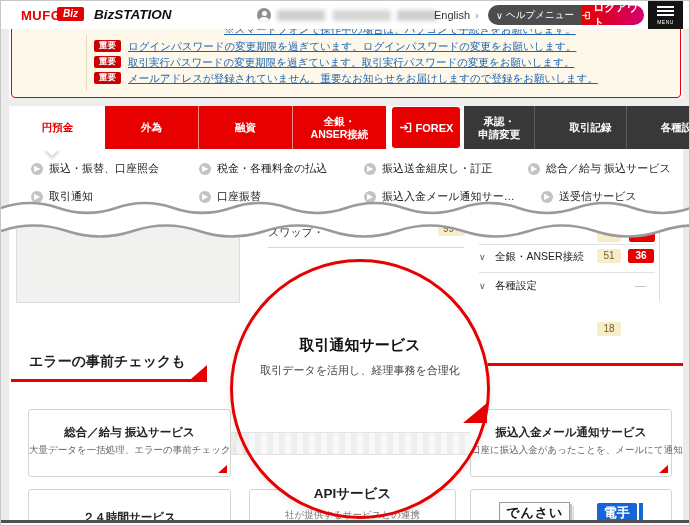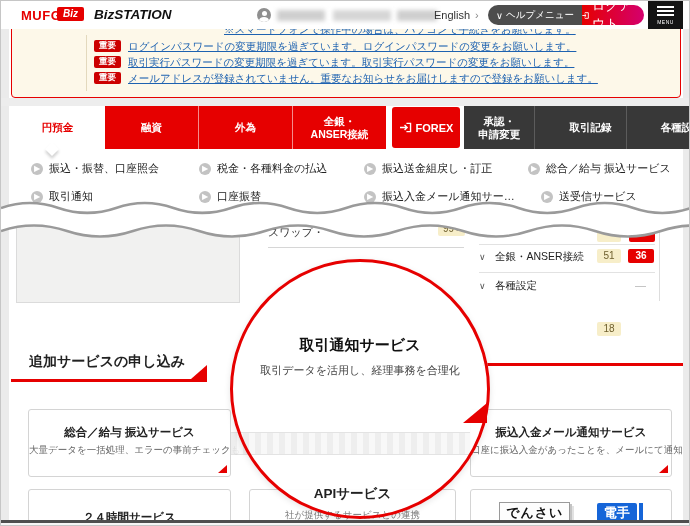--- a/index.html
+++ b/index.html
@@ -16,21 +16,21 @@
   .usr-ico:before{content:"";position:absolute;left:4.5px;top:2.5px;width:5px;height:5px;border-radius:50%;background:#fff;}
   .usr-ico:after{content:"";position:absolute;left:2px;top:8.5px;width:10px;height:7px;border-radius:50% 50% 0 0;background:#fff;}
   .blur1{left:276px;top:9px;width:48px;height:11px;background:#cfcfcf;filter:blur(2px);}
   .blur2{left:332px;top:9px;width:58px;height:11px;background:#d6d6d6;filter:blur(2px);}
   .blur3{left:396px;top:9px;width:40px;height:11px;background:#cfcfcf;filter:blur(2px);}
   .eng{left:433px;top:8px;font-size:11px;color:#333;}
   .eng-ch{left:474px;top:8px;font-size:11px;color:#888;}
   .help-btn{left:487px;top:4px;width:94px;height:20px;background:#4d4d4d;border-radius:10px 0 0 10px;
             color:#fff;font-size:9.5px;display:flex;align-items:center;justify-content:center;gap:3px;}
   .logout-btn{left:581px;top:4px;width:62px;height:20px;background:linear-gradient(90deg,#e60000,#d4006e);
-            border-radius:0 10px 10px 0;color:#fff;font-size:13px;font-weight:normal;
+            border-radius:0 10px 10px 0;color:#fff;font-size:11px;font-weight:bold;
             display:flex;align-items:center;justify-content:center;gap:3px;}
   .menu-btn{left:647px;top:0;width:35px;height:28px;background:#141414;display:flex;flex-direction:column;
             align-items:center;justify-content:center;gap:2px;}
   .menu-btn .bar{width:17px;height:2px;background:#fff;}
   .menu-btn .mlabel{color:#fff;font-size:5px;letter-spacing:.5px;margin-top:1px;}
   
   .strip{top:28px;width:8px;height:491px;background:#ebebeb;z-index:1;}
   .gapband{left:0;top:97px;width:690px;height:8px;background:#ededed;z-index:1;}
   
   .alert-box{left:10px;top:27px;width:670px;height:70px;background:#fdf8e9;border:1px solid #e60000;
@@ -156,22 +156,22 @@
       <span class="a-link">取引実行パスワードの変更期限を過ぎています。取引実行パスワードの変更をお願いします。</span>
     </div>
     <div class="a-row" style="top:43px;">
       <span class="imp">重要</span>
       <span class="a-link">メールアドレスが登録されていません。重要なお知らせをお届けしますので登録をお願いします。</span>
     </div>
   </div>
 
   <div class="abs nav-red">
     <div class="rtab active">円預金</div>
+    <div class="rtab">外為</div>
     <div class="rtab">融資</div>
-    <div class="rtab">外為</div>
     <div class="rtab">全銀・
 ANSER接続</div>
   </div>
   <div class="abs tab-notch"></div>
   <div class="abs forex-btn">
     <svg width="13" height="11" viewBox="0 0 14 12">
       <path d="M8 1.5h4.5v9H8" fill="none" stroke="#fff" stroke-width="1.5"></path>
       <path d="M1 6h7.5M6 3.2 8.8 6 6 8.8" fill="none" stroke="#fff" stroke-width="1.5"></path>
     </svg>
     <span>FOREX</span>
@@ -231,21 +231,21 @@
   <span class="abs np-label" style="left:494px;top:249px;">全銀・ANSER接続</span>
   <span class="abs badge cream" style="left:596px;top:248px;width:24px;padding:1px 0 2px;">51</span>
   <span class="abs badge redb" style="left:627px;top:248px;width:26px;padding:1px 0 2px;">36</span>
   <div class="abs np-sep" style="left:478px;top:271px;width:176px;"></div>
   <span class="abs np-chev" style="left:478px;top:280px;">∨</span>
   <span class="abs np-label" style="left:494px;top:278px;">各種設定</span>
   <span class="abs badge cream" style="left:596px;top:276px;width:24px;padding:1px 0 2px;margin-top:45px;">18</span>
   <span class="abs np-dash" style="left:634px;top:278px;">—</span>
   <div class="abs np-rborder"></div>
 
-  <span class="abs sec-title">追加サービスの申し込み</span>
+  <span class="abs sec-title">エラーの事前チェックも</span>
   <div class="abs sec-line"></div>
   <div class="abs sec-tri"></div>
   <div class="abs sec-line-r"></div>
 
   <div class="card" style="left:27px;top:408px;width:203px;height:68px;">
     <div class="ct">総合／給与 振込サービス</div>
     <div class="cd">大量データを一括処理、エラーの事前チェックも</div>
     <span class="corner"></span>
   </div>
   <div class="card" style="left:469px;top:408px;width:202px;height:68px;">

